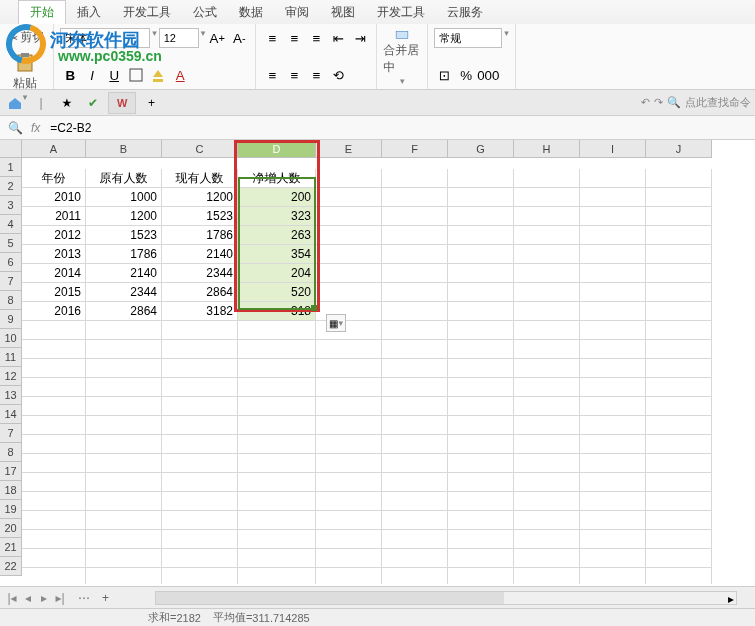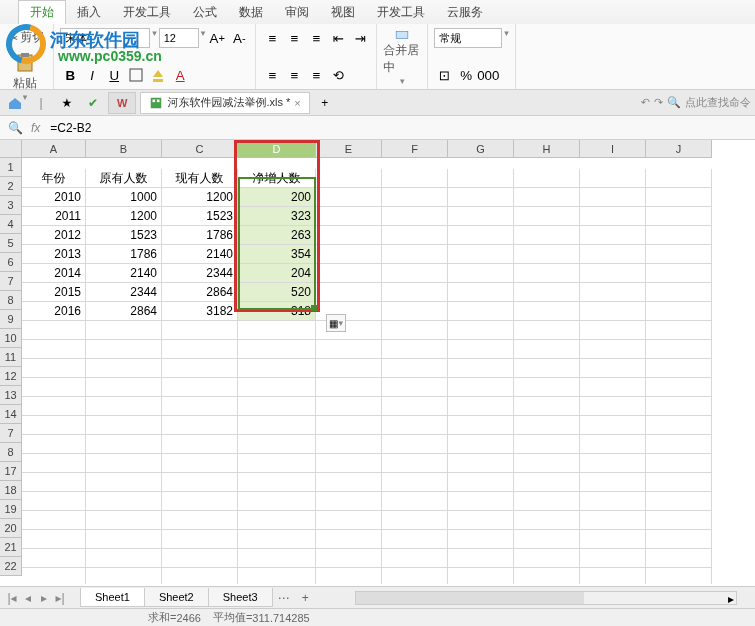--- a/index.html
+++ b/index.html
@@ -185,29 +185,20 @@
       <svg width="16" height="16" viewBox="0 0 16 16">
         <path d="M2 8l6-5 6 5v6H2z" fill="#5aa0e0"></path>
       </svg>
     </span>
   <span class="docbtn" style="color:#888">|</span>
   <span class="docbtn">★</span>
   <span class="docbtn" style="color:#3a9a3a">✔</span>
   <span class="doctab inactive">
       <span style="color:#c04040;font-weight:bold">W</span>
     </span>
-  <span class="doctab active">
-    <svg width="14" height="14" viewBox="0 0 16 16">
-        <rect x="2" y="2" width="12" height="12" fill="#4aa04a"></rect>
-        <rect x="4" y="4" width="3" height="3" fill="#fff"></rect>
-        <rect x="9" y="4" width="3" height="3" fill="#fff"></rect>
-      </svg>
-    <span>河东软件园减法举例.xls *</span>
-    <span style="color:#888">×</span>
-  </span>
   <span class="docbtn">+</span>
   <div class="docsearch">
     <span>↶</span>
     <span>↷</span>
     <span>🔍</span>
     <span>点此查找命令</span>
   </div>
 </div>
 
 <div class="fbar">
@@ -527,36 +518,31 @@
   <div class="autofill-hint" style="left: 326px; top: 174px;">▦<span class="drop">▾</span></div>
 </div>
 
 <div class="sheetbar">
   <div class="sheetnav">
     <span>|◂</span>
     <span>◂</span>
     <span>▸</span>
     <span>▸|</span>
   </div>
-  <div class="sheettabs">
-      <div class="sheettab active">Sheet1</div>
-      <div class="sheettab">Sheet2</div>
-      <div class="sheettab">Sheet3</div>
-    </div>
   <span class="sheetplus">⋯</span>
   <span class="sheetplus">+</span>
   <div class="hscroll">
     <span style="position:absolute;left:2px">◂</span>
     <div class="hscroll-thumb"></div>
     <span style="position:absolute;right:2px">▸</span>
   </div>
 </div>
 
 <div class="status">
   <span style="margin-left:140px">求和=</span>
-  <span>2466</span>
+  <span>2182</span>
   <span style="margin-left:12px">平均值=</span>
   <span>311.714285</span>
 </div>
 
 <div class="logo-circ"></div>
 <div class="logo" style="left:50px;top:28px">河东软件园</div>
 <div class="logo-url">www.pc0359.cn</div>
 
 </body></html>

